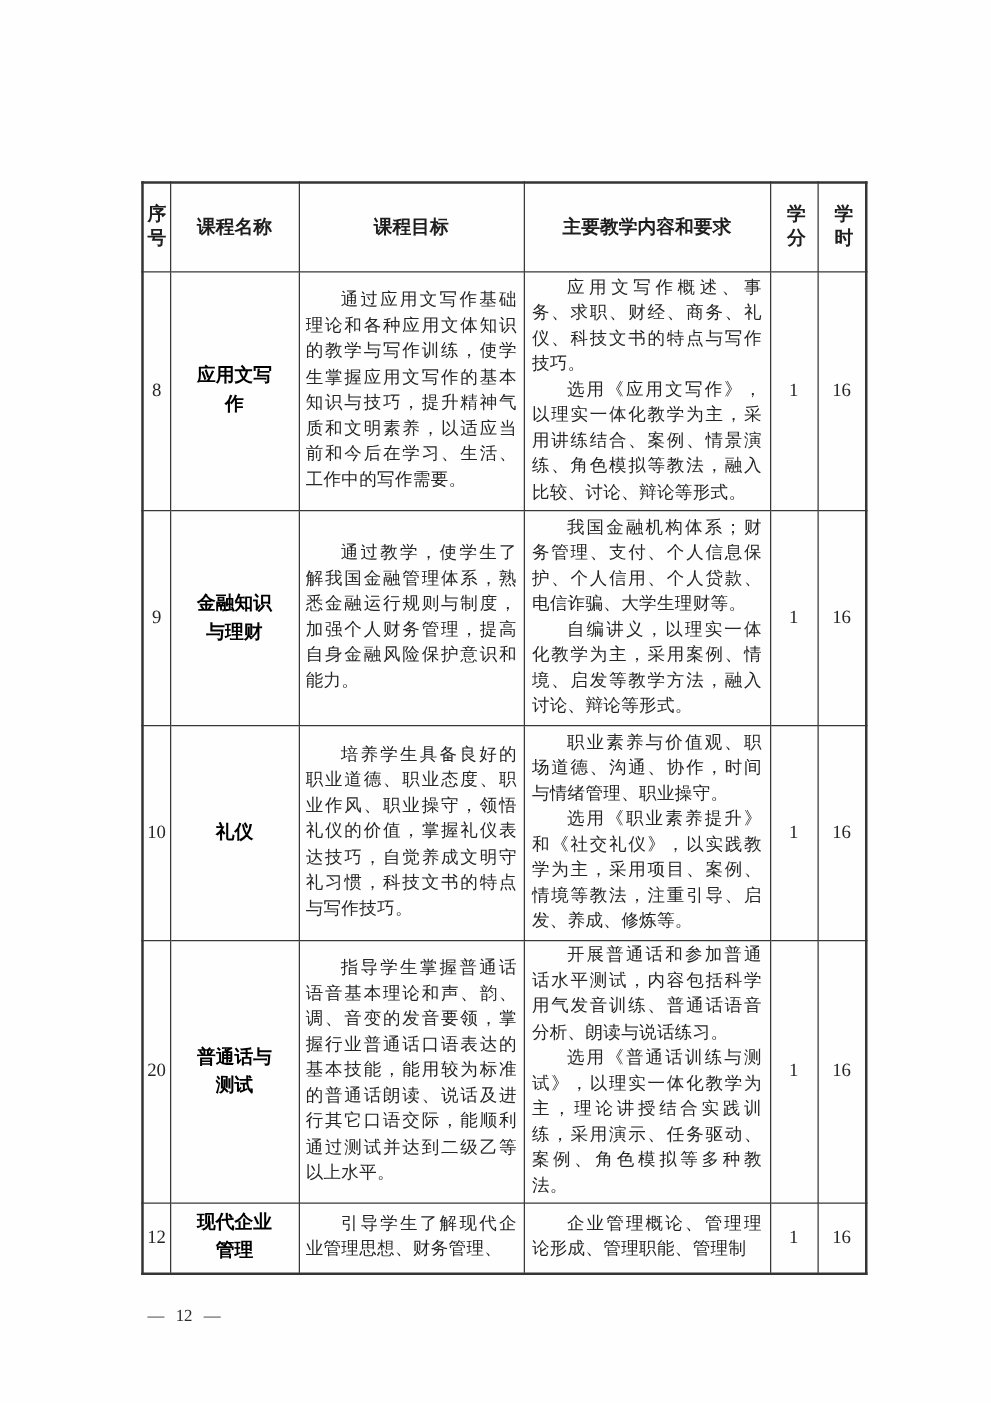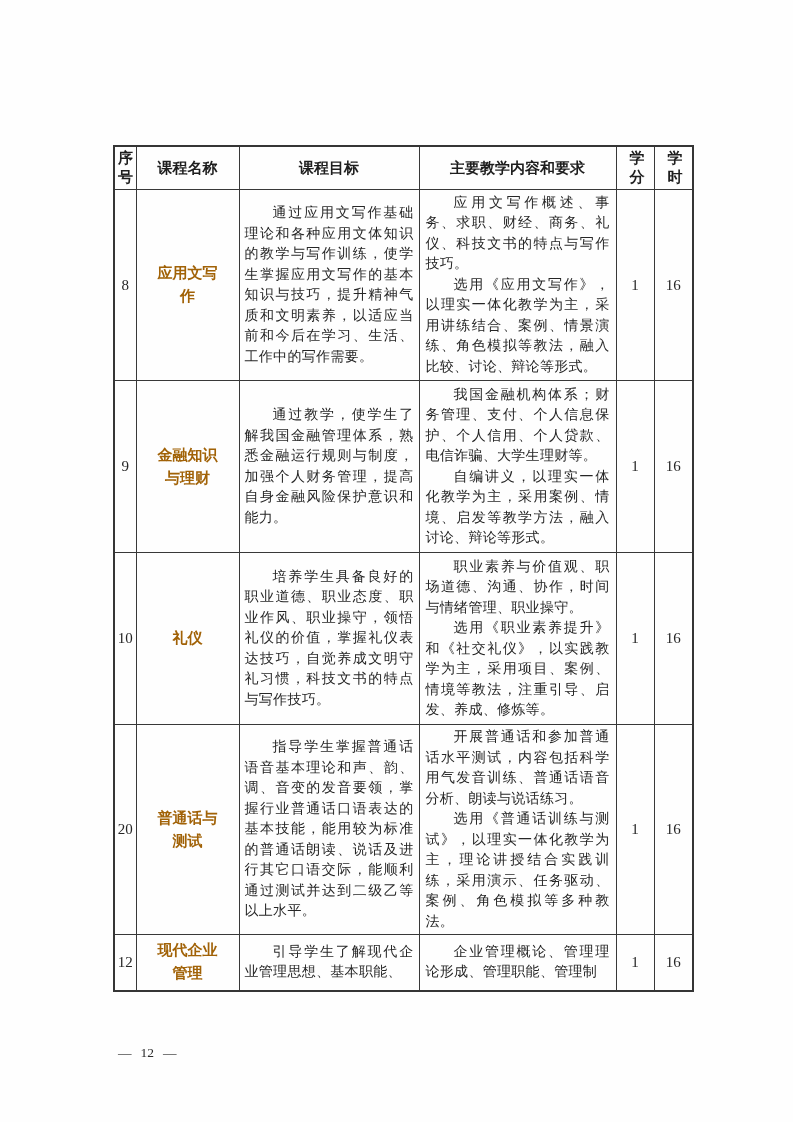--- a/index.html
+++ b/index.html
@@ -43,35 +43,35 @@
   tr.r12 { height: 56px; }
 
   thead th {
     font-weight: 700;
     font-size: 15px;
     line-height: 19px;
     text-align: center;
     padding: 2px 6px;
     color: #1e1e1e;
   }
-  th.c-no     { padding: 2px 3px; }
+  th.c-no     { padding: 16px 3px; }
   th.c-credit, th.c-hours { padding: 2px 13px; }
 
   td.c-no, td.c-credit, td.c-hours {
     text-align: center;
     font-size: 15px;
     color: #262626;
     padding: 0 2px;
   }
   td.c-name {
     text-align: center;
     font-weight: 700;
     font-size: 15px;
     line-height: 23px;
-    color: #a16207;
+    color: #000000;
     padding: 0 4px;
   }
   td.c-name .name-inner {
     display: inline-block;
     width: 63px;
     text-align: center;
   }
   td.c-obj  { padding: 2px 5px; }
   td.c-cont { padding: 2px 6px; }
   td.c-obj p, td.c-cont p {
@@ -169,21 +169,21 @@
           <p>开展普通话和参加普通话水平测试，内容包括科学用气发音训练、普通话语音分析、朗读与说话练习。</p>
           <p>选用《普通话训练与测试》，以理实一体化教学为主，理论讲授结合实践训练，采用演示、任务驱动、案例、角色模拟等多种教法。</p>
         </td>
         <td class="c-credit">1</td>
         <td class="c-hours">16</td>
       </tr>
       <tr class="r12">
         <td class="c-no">12</td>
         <td class="c-name"><span class="name-inner">现代企业管理</span></td>
         <td class="c-obj">
-            <p>引导学生了解现代企业管理思想、基本职能、</p>
+            <p>引导学生了解现代企业管理思想、财务管理、</p>
           </td>
         <td class="c-cont">
           <p>企业管理概论、管理理论形成、管理职能、管理制</p>
         </td>
         <td class="c-credit">1</td>
         <td class="c-hours">16</td>
       </tr>
     </tbody>
   </table>
 

